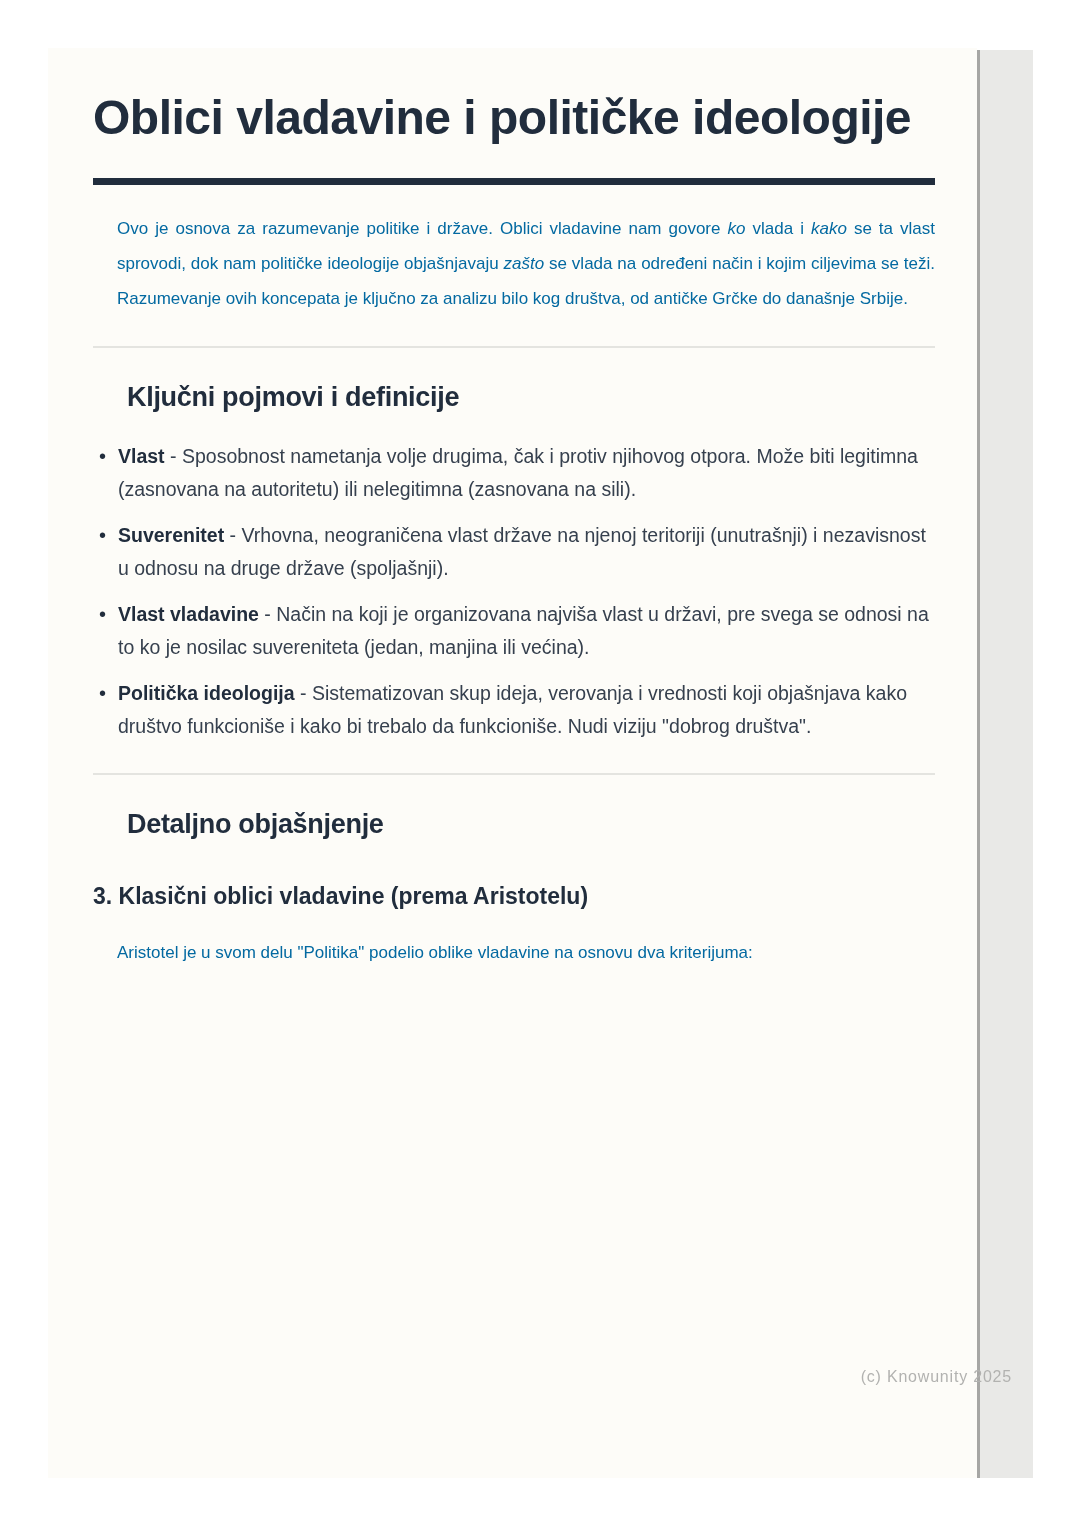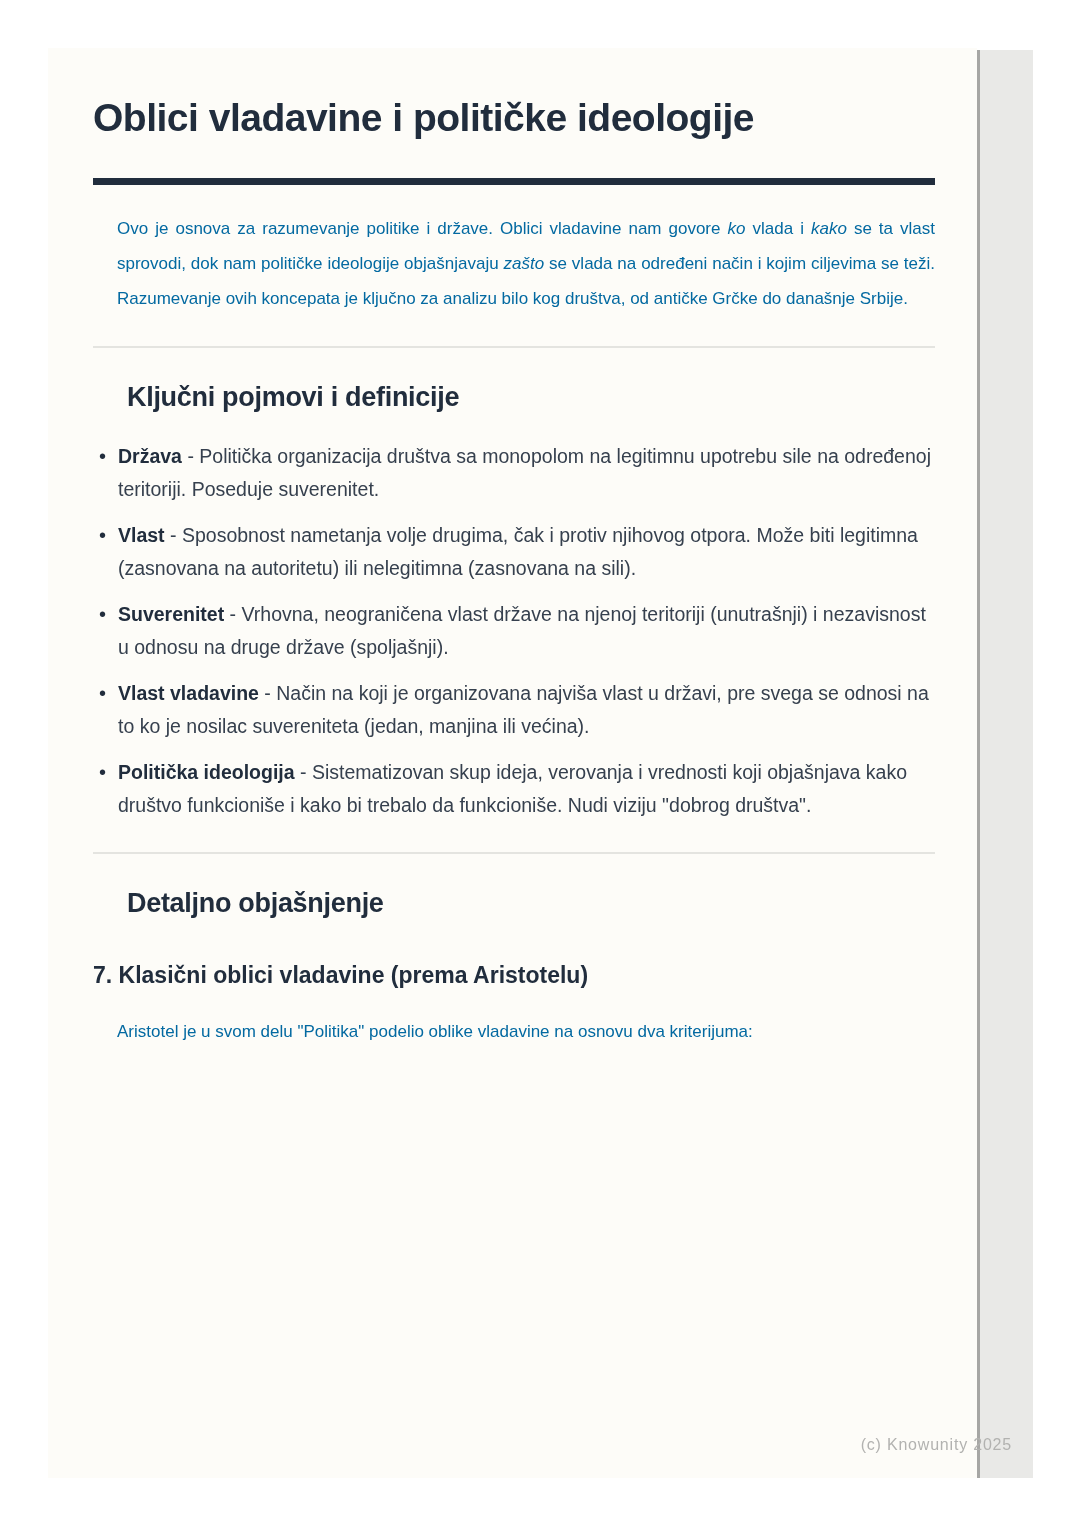--- a/index.html
+++ b/index.html
@@ -22,21 +22,21 @@
     width: 929px;
     height: 1430px;
     background: #fdfcf8;
   }
   .content {
     margin: 0 42px 0 45px; 
     color: #36404e;
   }
   h1.doc-title {
     padding-top: 36px;
-    font-size: 39px;
+    font-size: 48px;
     line-height: 68px;
     font-weight: bold;
     letter-spacing: -0.5px;
     color: #212d3d;
   }
   .title-rule {
     margin-top: 26px;
     height: 7px;
     background: #212d3d;
     border: none;
@@ -98,21 +98,21 @@
     position: absolute;
     left: 977px;
     top: 50px;
     width: 56px;
     height: 1428px;
     background: #e9e9e7;
     border-left: 3px solid #a6a6a4;
   }
   .watermark {
     position: absolute;
-    top: 1436px;
+    top: 1368px;
     right: 68px;
     font-size: 16px;
     letter-spacing: 0.8px;
     color: #b2b2b0;
     z-index: 5;
   }
 </style>
 </head>
 <body>
 
@@ -126,32 +126,31 @@
       <div class="title-rule"></div>
 
 
       <p class="body-text"><span>Ovo je osnova za razumevanje politike i države. Oblici vladavine nam govore </span><em>ko</em><span> vlada i </span><em>kako</em><span> se ta vlast sprovodi, dok nam političke ideologije objašnjavaju </span><em>zašto</em><span> se vlada na određeni način i kojim ciljevima se teži. Razumevanje ovih koncepata je ključno za analizu bilo kog društva, od antičke Grčke do današnje Srbije.</span></p>
 
       <hr class="divider">
 
       <h2 class="section-heading tight">Ključni pojmovi i definicije</h2>
 
       <ul class="terms">
-          <li><strong>Država</strong> - Politička organizacija društva sa monopolom na legitimnu upotrebu sile na određenoj teritoriji. Poseduje suverenitet.</li>
           <li><strong>Vlast</strong> - Sposobnost nametanja volje drugima, čak i protiv njihovog otpora. Može biti legitimna (zasnovana na autoritetu) ili nelegitimna (zasnovana na sili).</li>
           <li><strong>Suverenitet</strong> - Vrhovna, neograničena vlast države na njenoj teritoriji (unutrašnji) i nezavisnost u odnosu na druge države (spoljašnji).</li>
           <li><strong>Vlast vladavine</strong> - Način na koji je organizovana najviša vlast u državi, pre svega se odnosi na to ko je nosilac suvereniteta (jedan, manjina ili većina).</li>
           <li><strong>Politička ideologija</strong> - Sistematizovan skup ideja, verovanja i vrednosti koji objašnjava kako društvo funkcioniše i kako bi trebalo da funkcioniše. Nudi viziju "dobrog društva".</li>
         </ul>
 
       <hr class="divider">
 
       <h2 class="section-heading tight">Detaljno objašnjenje</h2>
 
-      <h3 class="subsection-heading">7. Klasični oblici vladavine (prema Aristotelu)</h3>
+      <h3 class="subsection-heading">3. Klasični oblici vladavine (prema Aristotelu)</h3>
 
       <p class="body-text last">Aristotel je u svom delu "Politika" podelio oblike vladavine na osnovu dva kriterijuma:</p>
 
     </div>
   </div>
 
   <div class="scroll-strip"></div>
 
   <div class="watermark">(c) Knowunity 2025</div>
 

